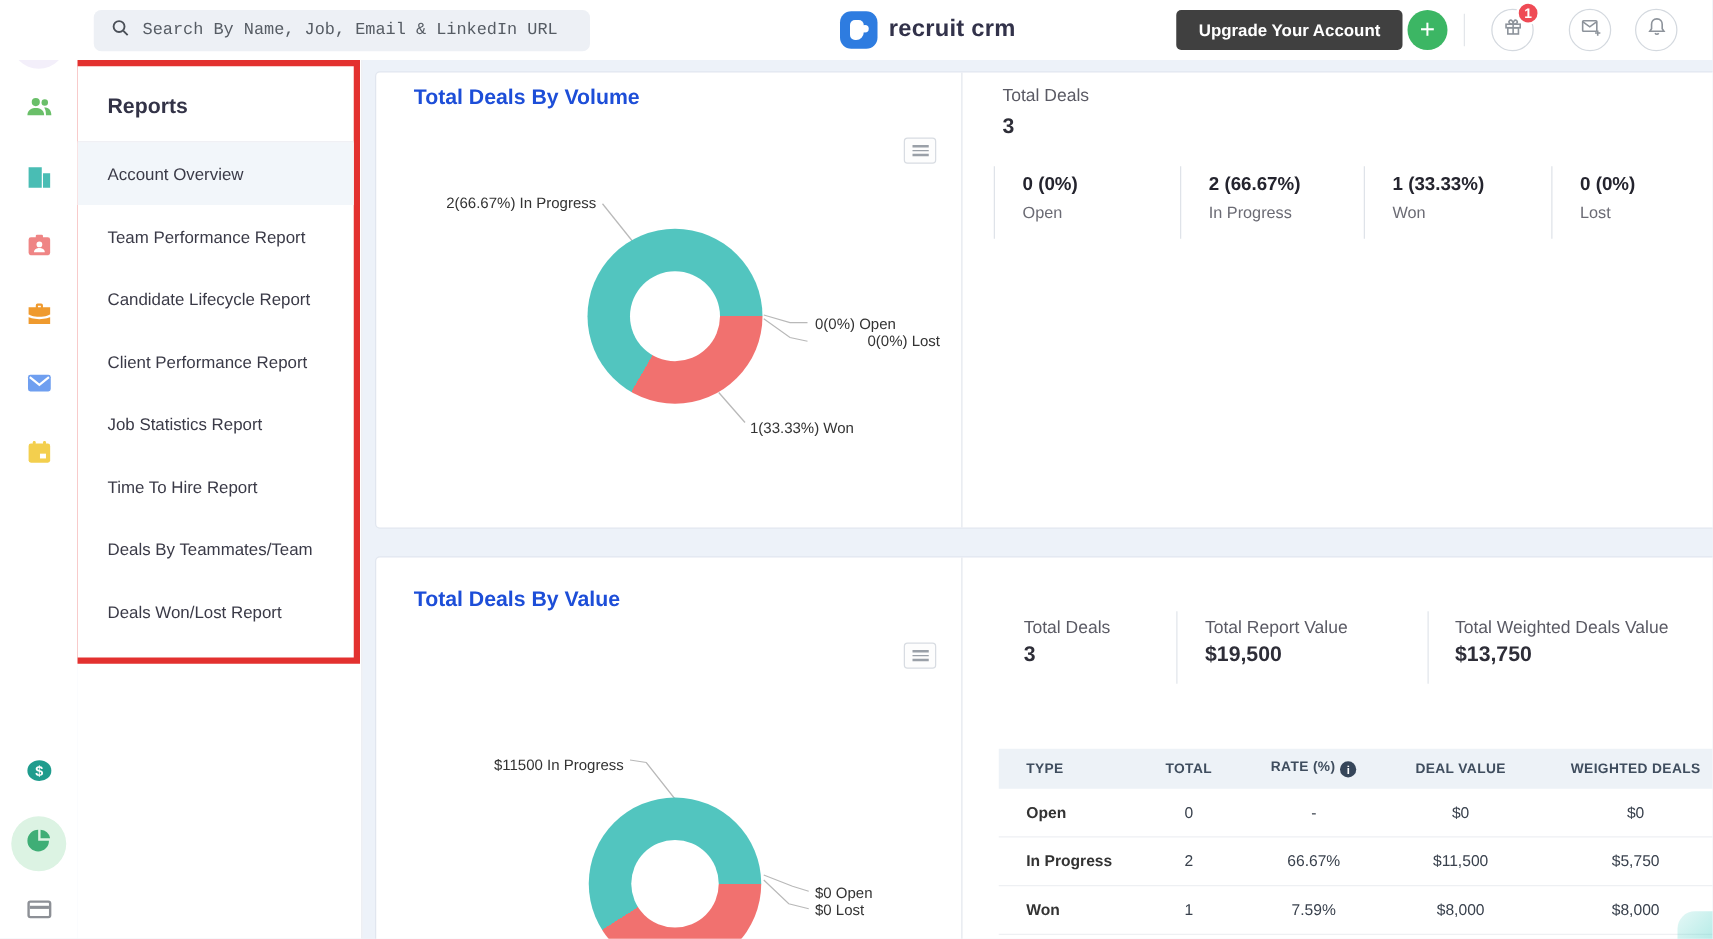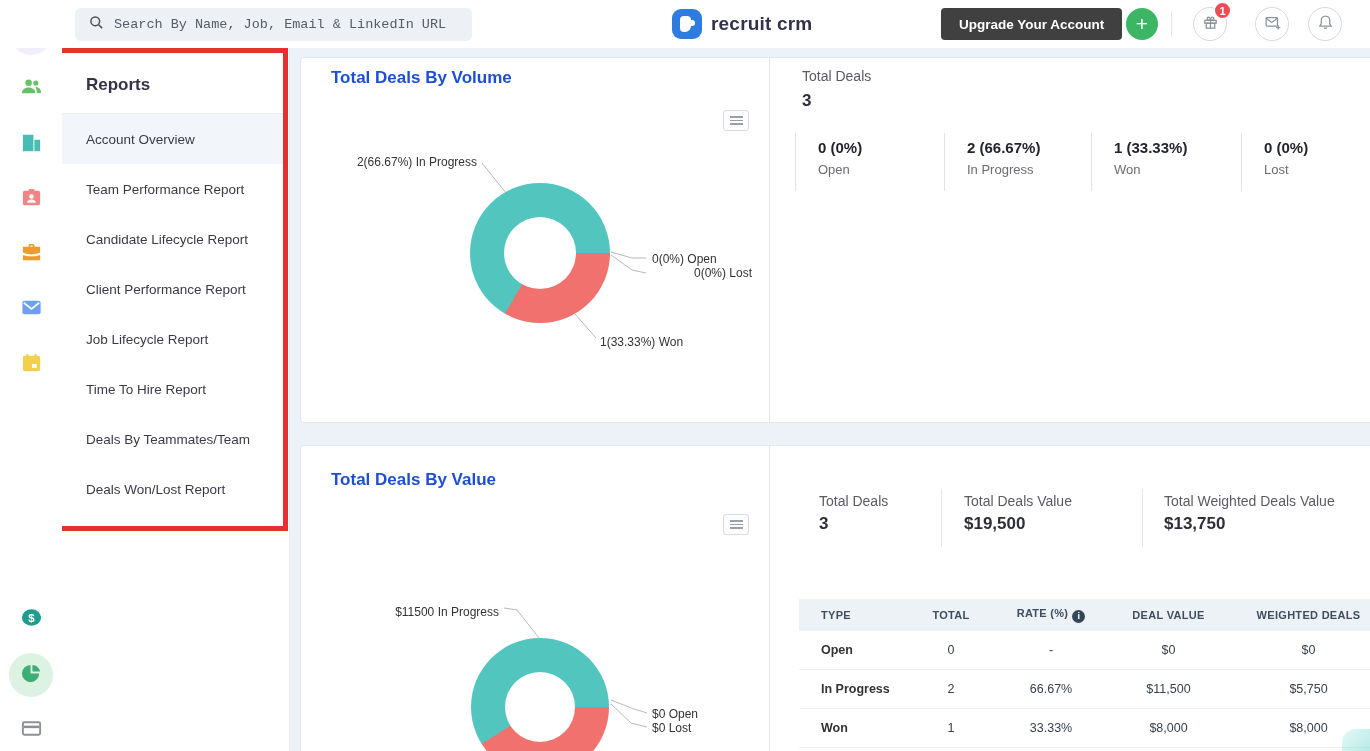--- a/index.html
+++ b/index.html
@@ -242,21 +242,21 @@
 </div>
 
 <div class="abs reports-col"></div>
 <div class="abs reports-box">
   <div class="reports-title">Reports</div>
   <div class="reports-sep"></div>
   <div class="report-item active">Account Overview</div>
   <div class="report-item">Team Performance Report</div>
   <div class="report-item">Candidate Lifecycle Report</div>
   <div class="report-item">Client Performance Report</div>
-  <div class="report-item">Job Lifecycle Report</div>
+  <div class="report-item">Job Statistics Report</div>
   <div class="report-item">Time To Hire Report</div>
   <div class="report-item">Deals By Teammates/Team</div>
   <div class="report-item">Deals Won/Lost Report</div>
 </div>
 
 <div class="abs card card1">
   <div class="card-divider"></div>
   <div class="card-title" style="top:10px;">Total Deals By Volume</div>
   <div class="chart-menu" style="top:52px;">
       <i></i>
@@ -320,21 +320,21 @@
     <div class="hole" style="left:34px; top:34px; width:70px; height:70px;"></div>
   </div>
 
   <div class="dlabel" style="right:880px; top:144px;margin-top:15px;">$11500 In Progress</div>
   <div class="dlabel" style="left:351px; top:261px;">$0 Open</div>
   <div class="dlabel" style="left:351px; top:275px;">$0 Lost</div>
 
   <div class="vstat-label" style="left:518px;">Total Deals</div>
   <div class="vstat-value" style="left:518px;">3</div>
   <div class="vstat-sep" style="left:640px;"></div>
-  <div class="vstat-label" style="left:663px;">Total Deals Value</div>
+  <div class="vstat-label" style="left:663px;">Total Report Value</div>
   <div class="vstat-value" style="left:663px;">$19,500</div>
   <div class="vstat-sep" style="left:841px;"></div>
   <div class="vstat-label" style="left:863px;">Total Weighted Deals Value</div>
   <div class="vstat-value" style="left:863px;">$13,750</div>
 
   <div class="deals-table">
     <div class="t-row t-head">
       <div class="t-c0">TYPE</div>
       <div class="t-c1">TOTAL</div>
       <div class="t-c2"><span>RATE (%)</span><span class="info-dot">i</span></div>
@@ -352,21 +352,21 @@
       <div class="t-row">
         <div class="t-c0">In Progress</div>
         <div class="t-c1">2</div>
         <div class="t-c2">66.67%</div>
         <div class="t-c3">$11,500</div>
         <div class="t-c4">$5,750</div>
       </div>
       <div class="t-row">
         <div class="t-c0">Won</div>
         <div class="t-c1">1</div>
-        <div class="t-c2">33.33%</div>
+        <div class="t-c2">7.59%</div>
         <div class="t-c3">$8,000</div>
         <div class="t-c4">$8,000</div>
       </div>
     </div>
   </div>
 </div>
 
 <div class="abs chat-corner"></div>
 
 </body></html>

